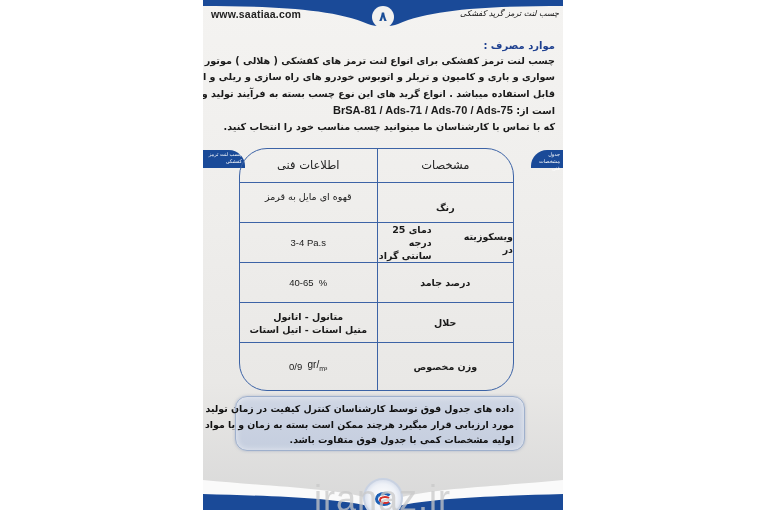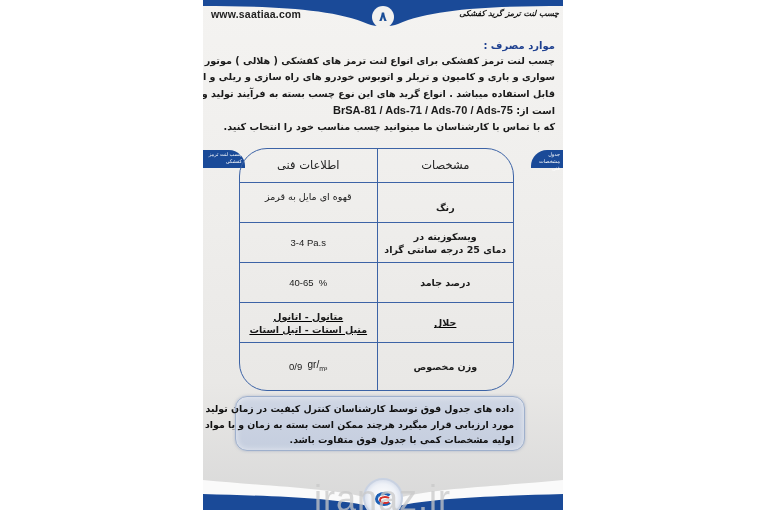--- a/index.html
+++ b/index.html
@@ -19,21 +19,21 @@
     .top-band svg { position:absolute; left:0; top:0; }
     .page-number {
       position:absolute; left:169px; top:6px; width:22px; height:22px; border-radius:50%;
       background:#f2f1ef; color:#1a4d97; font-weight:bold; font-size:13px; text-align:center; line-height:22px;
     }
     .site-url {
       position:absolute; left:8px; top:8px; font-size:10.5px; color:#222; font-weight:bold; letter-spacing:0.2px;
       font-family:"Liberation Sans", sans-serif;
     }
     .doc-title {
-      position:absolute; right:4px; top:9px; font-size:8px; color:#111; font-weight:bold; direction:rtl;
+      position:absolute; right:4px; top:9px; font-size:8px; color:#111; font-weight:normal; direction:rtl;
       font-style:italic;
     }
     
     .usage {
       position:absolute; right:8px; top:40px; width:345px; direction:rtl; text-align:right;
     }
     .usage-heading { color:#1d3f8f; font-weight:bold; font-size:10px; margin-bottom:2px; }
     .usage-line { font-size:9.6px; color:#1a1a1a; line-height:16.3px; white-space:nowrap; font-weight:bold; }
     .usage-line .latin { font-family:Liberation Sans, sans-serif; font-weight:bold; font-size:11px; }
     
@@ -122,31 +122,31 @@
   <div class="spec-table">
     <div class="spec-row header" style="height:34px;">
       <div class="spec-cell property">مشخصات</div>
       <div class="spec-cell">اطلاعات فنی</div>
     </div>
     <div class="spec-row" style="height:40px;">
       <div class="spec-cell property" style="padding-top:10px;">رنگ</div>
       <div class="spec-cell" style="padding-bottom:12px;">قهوه ای مایل به قرمز</div>
     </div>
     <div class="spec-row" style="height:40px;">
-      <div class="spec-cell property" style="flex-direction:column;">
+      <div class="spec-cell property" style="flex-direction:row;gap:32px;">
         <span>ویسکوزیته در</span>
         <span>دمای 25 درجه سانتی گراد</span>
       </div>
       <div class="spec-cell latin" dir="ltr">3-4 Pa.s</div>
     </div>
     <div class="spec-row" style="height:40px;">
       <div class="spec-cell property">درصد جامد</div>
       <div class="spec-cell latin" dir="ltr" style="white-space:pre;">40-65  %</div>
     </div>
-    <div class="spec-row" style="height:40px;text-decoration:underline;">
+    <div class="spec-row" style="height:40px;">
       <div class="spec-cell property">حلال</div>
       <div class="spec-cell" style="flex-direction:column;font-weight:bold;">
         <span>متانول - اتانول</span>
         <span>متیل استات - اتیل استات</span>
       </div>
     </div>
     <div class="spec-row" style="height:47px;">
       <div class="spec-cell property">وزن مخصوص</div>
       <div class="spec-cell latin" dir="ltr">
         <span>0/9</span>

